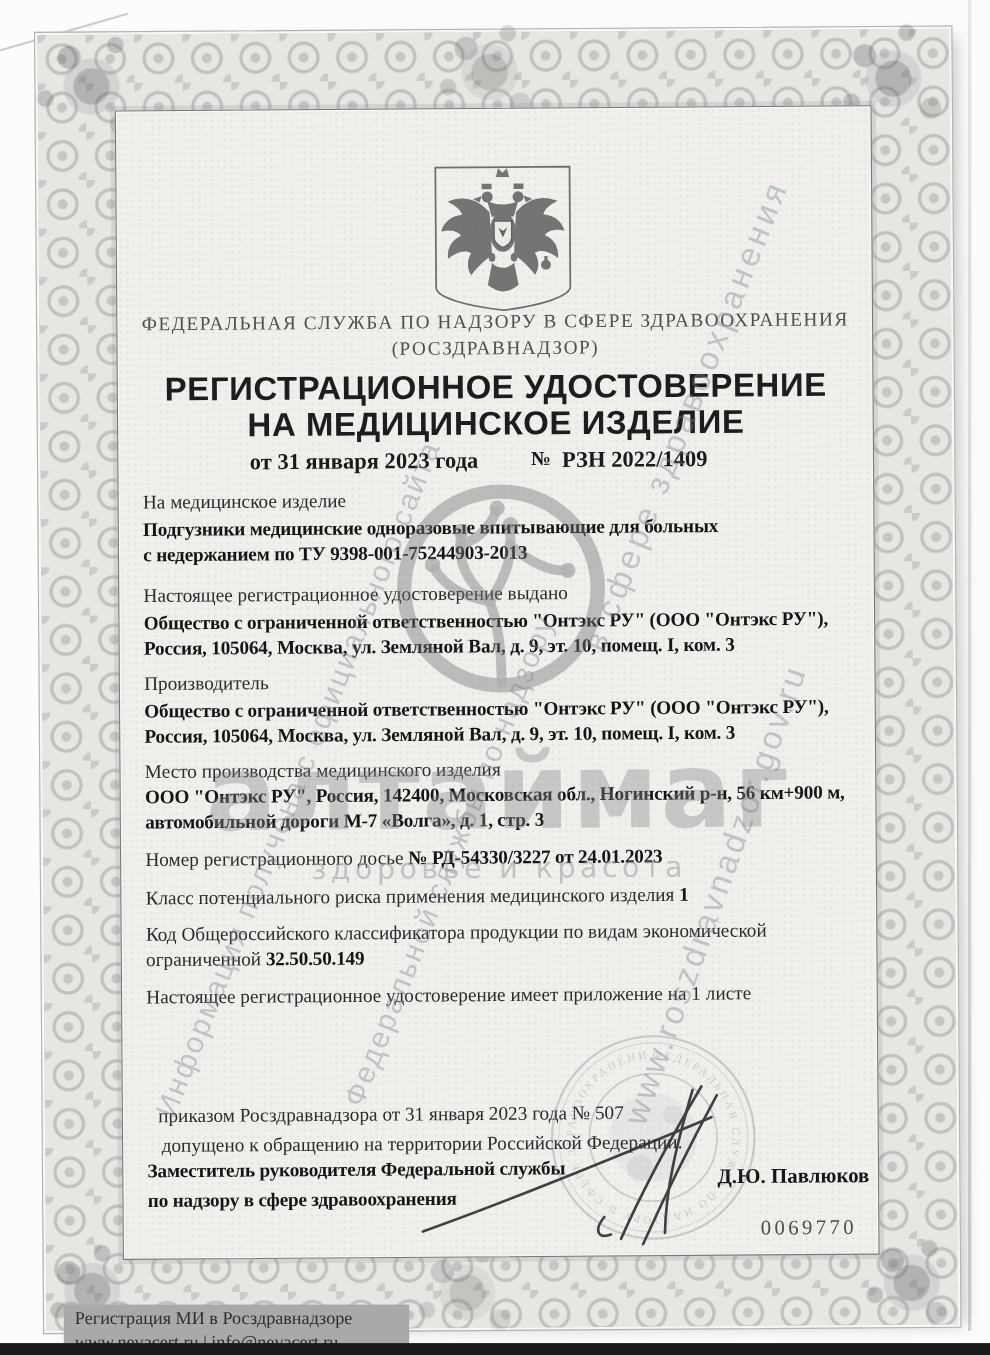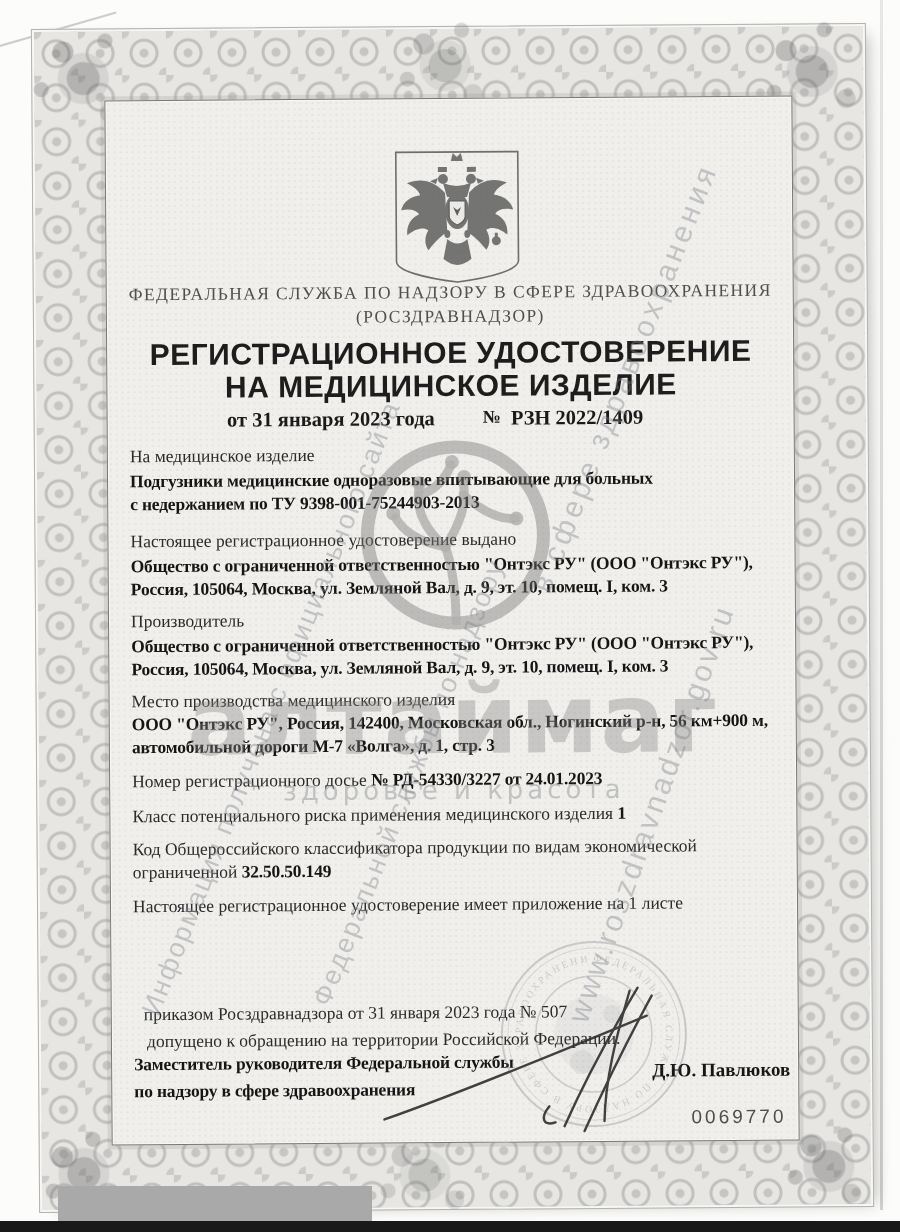--- a/index.html
+++ b/index.html
@@ -58,21 +58,21 @@
   
   .content{position:absolute;inset:0;}
   .ln{position:absolute;left:95px;white-space:nowrap;font-size:17.5px;color:#2b2b2b;line-height:21px;}
   .ln b{color:#151515;letter-spacing:-0.2px;}
   .ctr{position:absolute;left:0;right:0;text-align:center;white-space:nowrap;}
   .authority{font-size:17.5px;letter-spacing:1.4px;color:#4f4f4f;}
   .doc-title{font-family:"Liberation Sans", sans-serif;font-weight:bold;font-size:30px;color:#1d1d1d;letter-spacing:.5px;}
   .date-row{font-weight:bold;font-size:20.5px;color:#1a1a1a;transform:translateX(-16px);}
   .date-row .numsign{font-size:18px;vertical-align:2px;margin-left:48px;margin-right:10px;}
   .signer-name{position:absolute;left:613px;top:1034px;font-weight:bold;font-size:19px;color:#161616;white-space:nowrap;}
-  .serial{position:absolute;left:652px;top:1081px;font-family:Liberation Sans, sans-serif;
+  .serial{position:absolute;left:652px;top:1081px;font-family:Liberation Serif, serif;
     font-size:19px;letter-spacing:3px;color:#4d4d4d;white-space:nowrap;}
   
   .wm{position:absolute;white-space:nowrap;color:rgba(124,129,137,.40);
     font-family:"Liberation Sans", sans-serif;transform:translate(-50%,-50%) rotate(-68deg);}
   .wm.w1{left:235px;top:680px;font-size:27px;letter-spacing:2px;}
   .wm.w2{left:372px;top:755px;font-size:27px;letter-spacing:2px;}
   .wm.w3{left:590px;top:352px;font-size:30px;letter-spacing:4px;}
   .wm.w4{left:614px;top:788px;font-size:30px;letter-spacing:3px;transform:translate(-50%,-50%) rotate(-70deg);}
   .brand{position:absolute;left:0;right:0;top:648px;text-align:center;
     font-family:"DejaVu Sans", sans-serif;font-weight:bold;font-size:96px;line-height:90px;
@@ -227,15 +227,17 @@
     <div class="brand">алтаймаг</div>
     <div class="tagline">здоровье и красота</div>
     <div class="wm w1">Информация получена с официального сайта</div>
     <div class="wm w2">Федеральной службы по надзору</div>
     <div class="wm w3">в сфере здравоохранения</div>
     <div class="wm w4">www.roszdravnadzor.gov.ru</div>
   </div>
 </div>
 
 <div class="footer-box">
+  <div>Регистрация МИ в Росздравнадзоре</div>
+  <div>www.nevacert.ru | info@nevacert.ru</div>
 </div>
 
 <div class="scan-strip"></div>
 
 </body></html>

